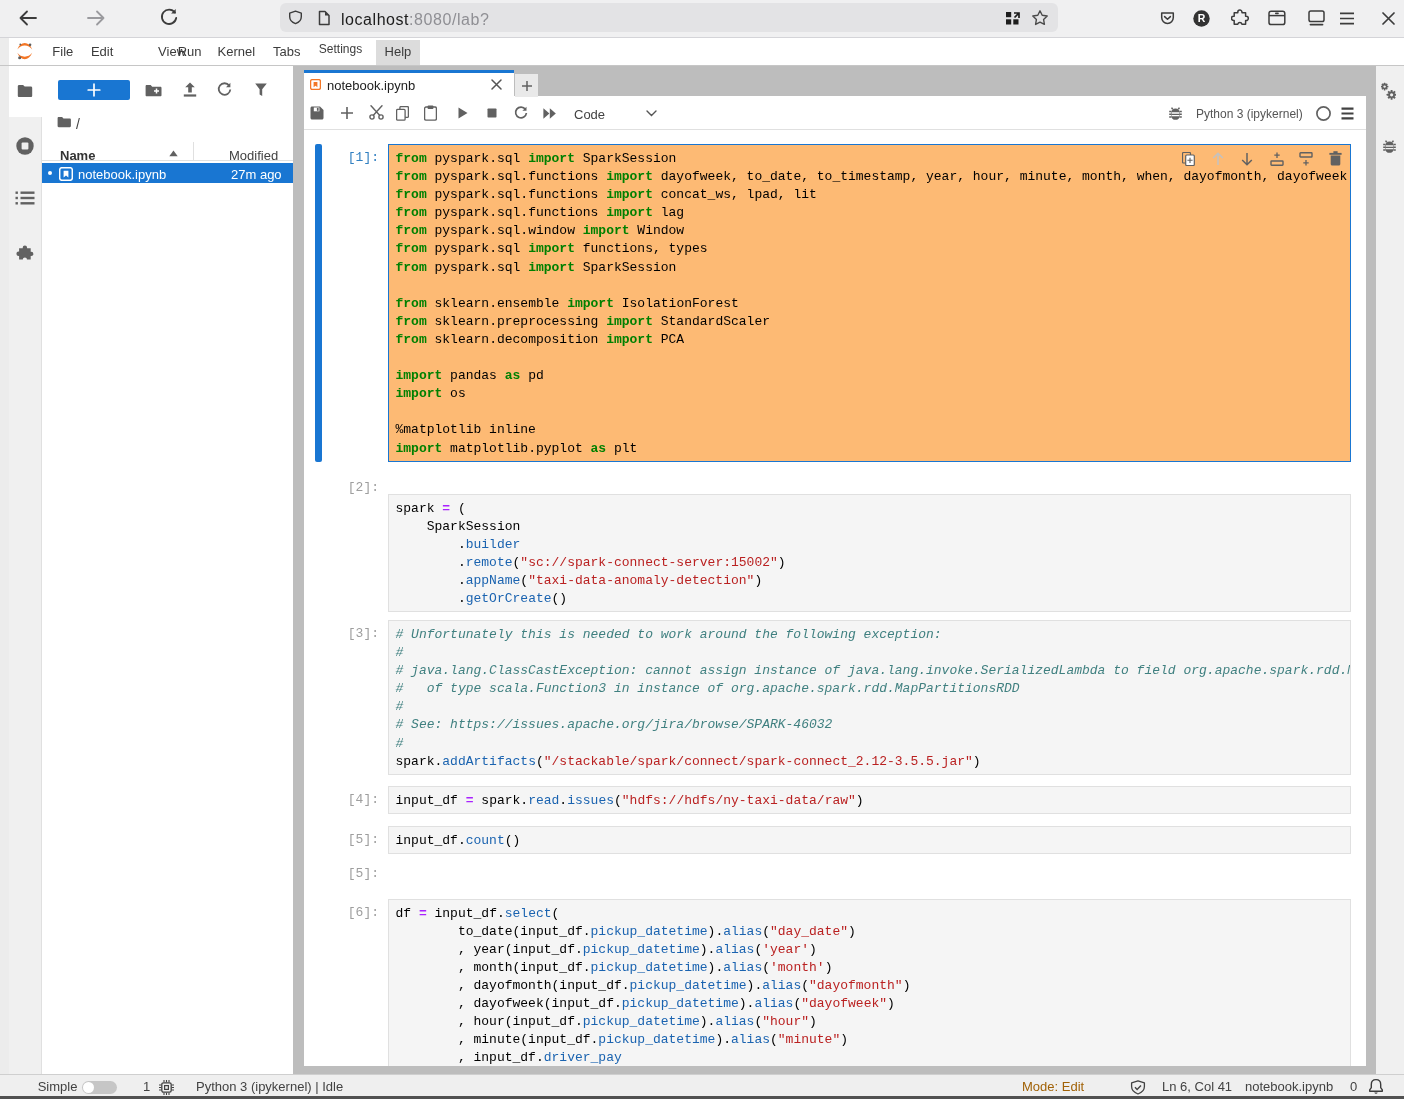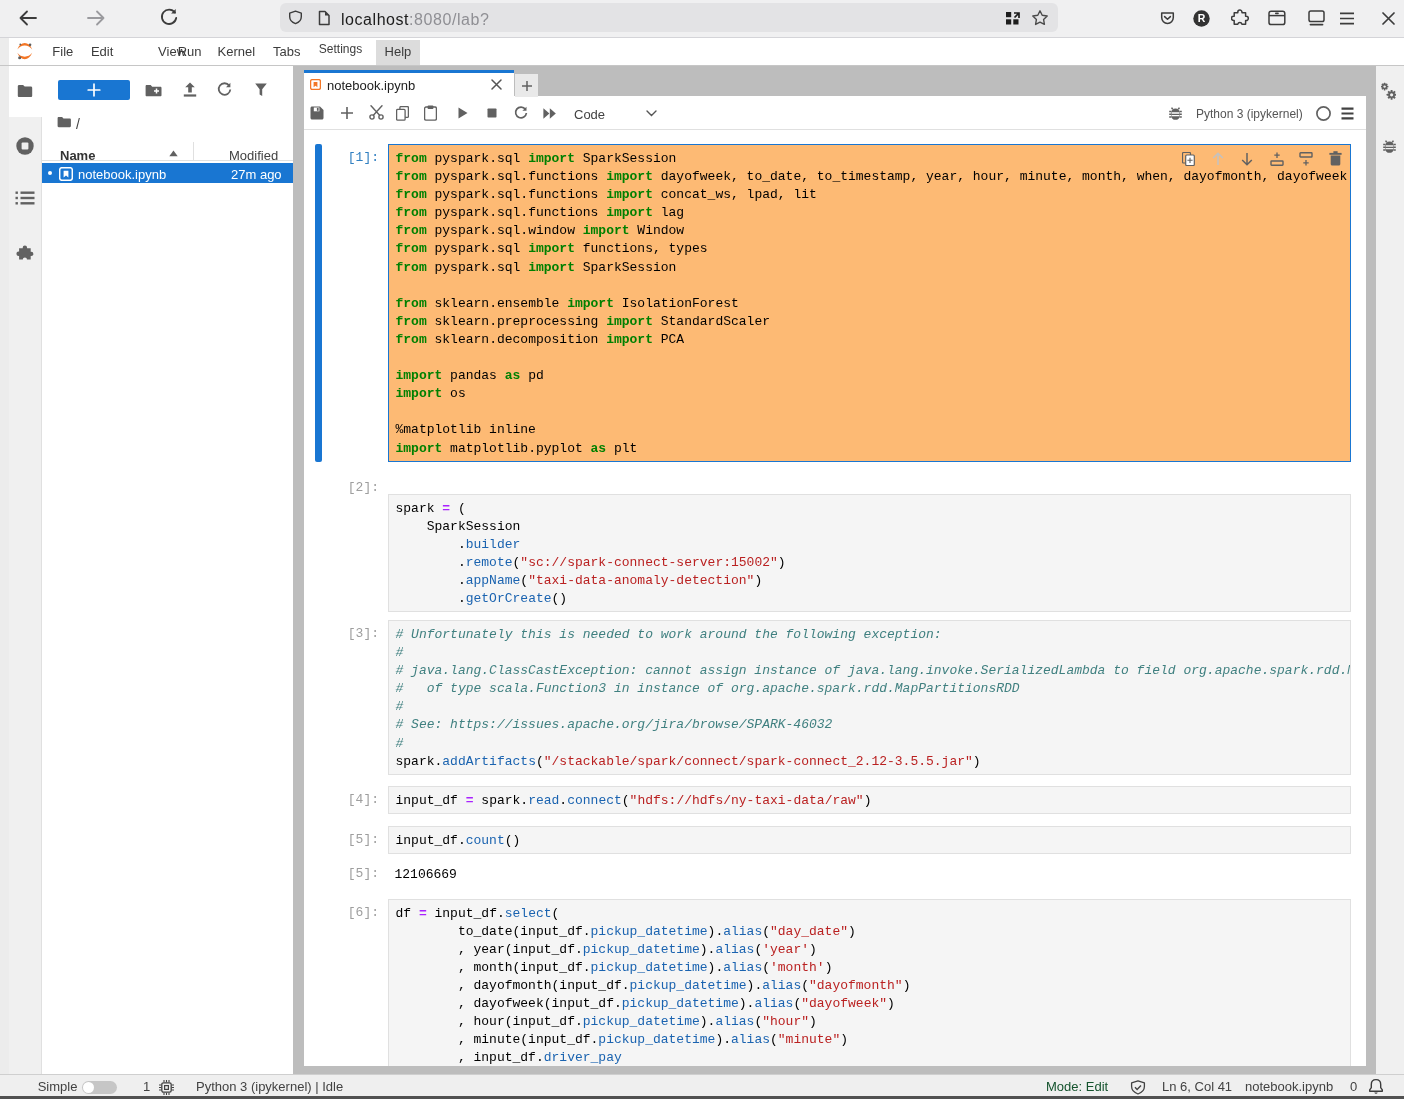--- a/index.html
+++ b/index.html
@@ -105,46 +105,45 @@
 <pre class="ed" style="left:83.5px;top:490px;width:963px;height:154.8px;"><span class="c"># Unfortunately this is needed to work around the following exception:</span>
 <span class="c">#</span>
 <span class="c"># java.lang.ClassCastException: cannot assign instance of java.lang.invoke.SerializedLambda to field org.apache.spark.rdd.MapPartitionsRDD</span>
 <span class="c">#   of type scala.Function3 in instance of org.apache.spark.rdd.MapPartitionsRDD</span>
 <span class="c">#</span>
 <span class="c"># See: https://issues.apache.org/jira/browse/SPARK-46032</span>
 <span class="c">#</span>
 spark.<span class="p">addArtifacts</span>(<span class="s">"/stackable/spark/connect/spark-connect_2.12-3.5.5.jar"</span>)</pre>
 
 <div class="prompt" style="left:0;top:661px;">[4]:</div>
-<pre class="ed" style="left:83.5px;top:656px;width:963px;height:28.1px;">input_df <span class="o">=</span> spark.<span class="p">read</span>.<span class="p">connect</span>(<span class="s">"hdfs://hdfs/ny-taxi-data/raw"</span>)</pre>
+<pre class="ed" style="left:83.5px;top:656px;width:963px;height:28.1px;">input_df <span class="o">=</span> spark.<span class="p">read</span>.<span class="p">issues</span>(<span class="s">"hdfs://hdfs/ny-taxi-data/raw"</span>)</pre>
 
 <div class="prompt" style="left:0;top:700.5px;">[5]:</div>
 <pre class="ed" style="left:83.5px;top:695.5px;width:963px;height:28.1px;">input_df.<span class="p">count</span>()</pre>
 
 <div class="prompt" style="left:0;top:735px;">[5]:</div>
-<pre style="position:absolute;left:83.5px;top:731.3px;width:963px;font-family:'Liberation Mono',monospace;font-size:13px;line-height:18.1px;white-space:pre;padding:5px 4px 3px 7px;color:#000;">12106669</pre>
 
 <div class="prompt" style="left:0;top:773.5px;">[6]:</div>
 <pre class="ed" style="left:83.5px;top:768.5px;width:963px;height:227px;">df <span class="o">=</span> input_df.<span class="p">select</span>(
         to_date(input_df.<span class="p">pickup_datetime</span>).<span class="p">alias</span>(<span class="s">"day_date"</span>)
         , year(input_df.<span class="p">pickup_datetime</span>).<span class="p">alias</span>(<span class="s">'year'</span>)
         , month(input_df.<span class="p">pickup_datetime</span>).<span class="p">alias</span>(<span class="s">'month'</span>)
         , dayofmonth(input_df.<span class="p">pickup_datetime</span>).<span class="p">alias</span>(<span class="s">"dayofmonth"</span>)
         , dayofweek(input_df.<span class="p">pickup_datetime</span>).<span class="p">alias</span>(<span class="s">"dayofweek"</span>)
         , hour(input_df.<span class="p">pickup_datetime</span>).<span class="p">alias</span>(<span class="s">"hour"</span>)
         , minute(input_df.<span class="p">pickup_datetime</span>).<span class="p">alias</span>(<span class="s">"minute"</span>)
         , input_df.<span class="p">driver_pay</span></pre>
 </div>
 
 <div class="abs" style="left:0;top:1074px;width:1404px;height:22px;background:#efefef;border-top:1px solid #cfcfcf;"></div>
 <div class="abs" style="left:0;top:1096px;width:1404px;height:3px;background:#515151;"></div>
 <div class="abs" style="left:37.7px;top:1079px;font-size:13px;color:#424242;text-align:right;">Simple</div>
 <div class="abs" style="left:143px;top:1079px;font-size:13px;color:#424242;">1</div>
 <div class="abs" style="left:196px;top:1079px;font-size:13px;color:#424242;">Python 3 (ipykernel) | Idle</div>
-<div class="abs" style="left:1022px;top:1079px;font-size:13px;color:#14532d;margin-left:24px;">Mode: Edit</div>
+<div class="abs" style="left:1022px;top:1079px;font-size:13px;color:#a16207;">Mode: Edit</div>
 <div class="abs" style="left:1162px;top:1079px;font-size:13px;color:#424242;">Ln 6, Col 41</div>
 <div class="abs" style="left:1245px;top:1079px;font-size:13px;color:#424242;">notebook.ipynb</div>
 <div class="abs" style="left:1350px;top:1079px;font-size:13px;color:#424242;">0</div>
 <div class="abs" style="left:82px;top:1080.5px;width:35px;height:13px;background:#c6c6c6;border-radius:7px;"></div>
 <div class="abs" style="left:83px;top:1081.5px;width:11px;height:11px;background:#fff;border-radius:50%;"></div>
 <svg style="left:17px;top:8px;" width="21" height="20" viewBox="0 0 21 20">
     <path d="M19 10H3.5M10 3.5L3.5 10l6.5 6.5" stroke="#3c3c3c" stroke-width="1.8" fill="none" stroke-linecap="round" stroke-linejoin="round"></path>
   </svg>
 <svg style="left:86px;top:8px;" width="21" height="20" viewBox="0 0 21 20">
     <path d="M2 10h15.5M11 3.5l6.5 6.5-6.5 6.5" stroke="#9a9a9e" stroke-width="1.8" fill="none" stroke-linecap="round" stroke-linejoin="round"></path>

